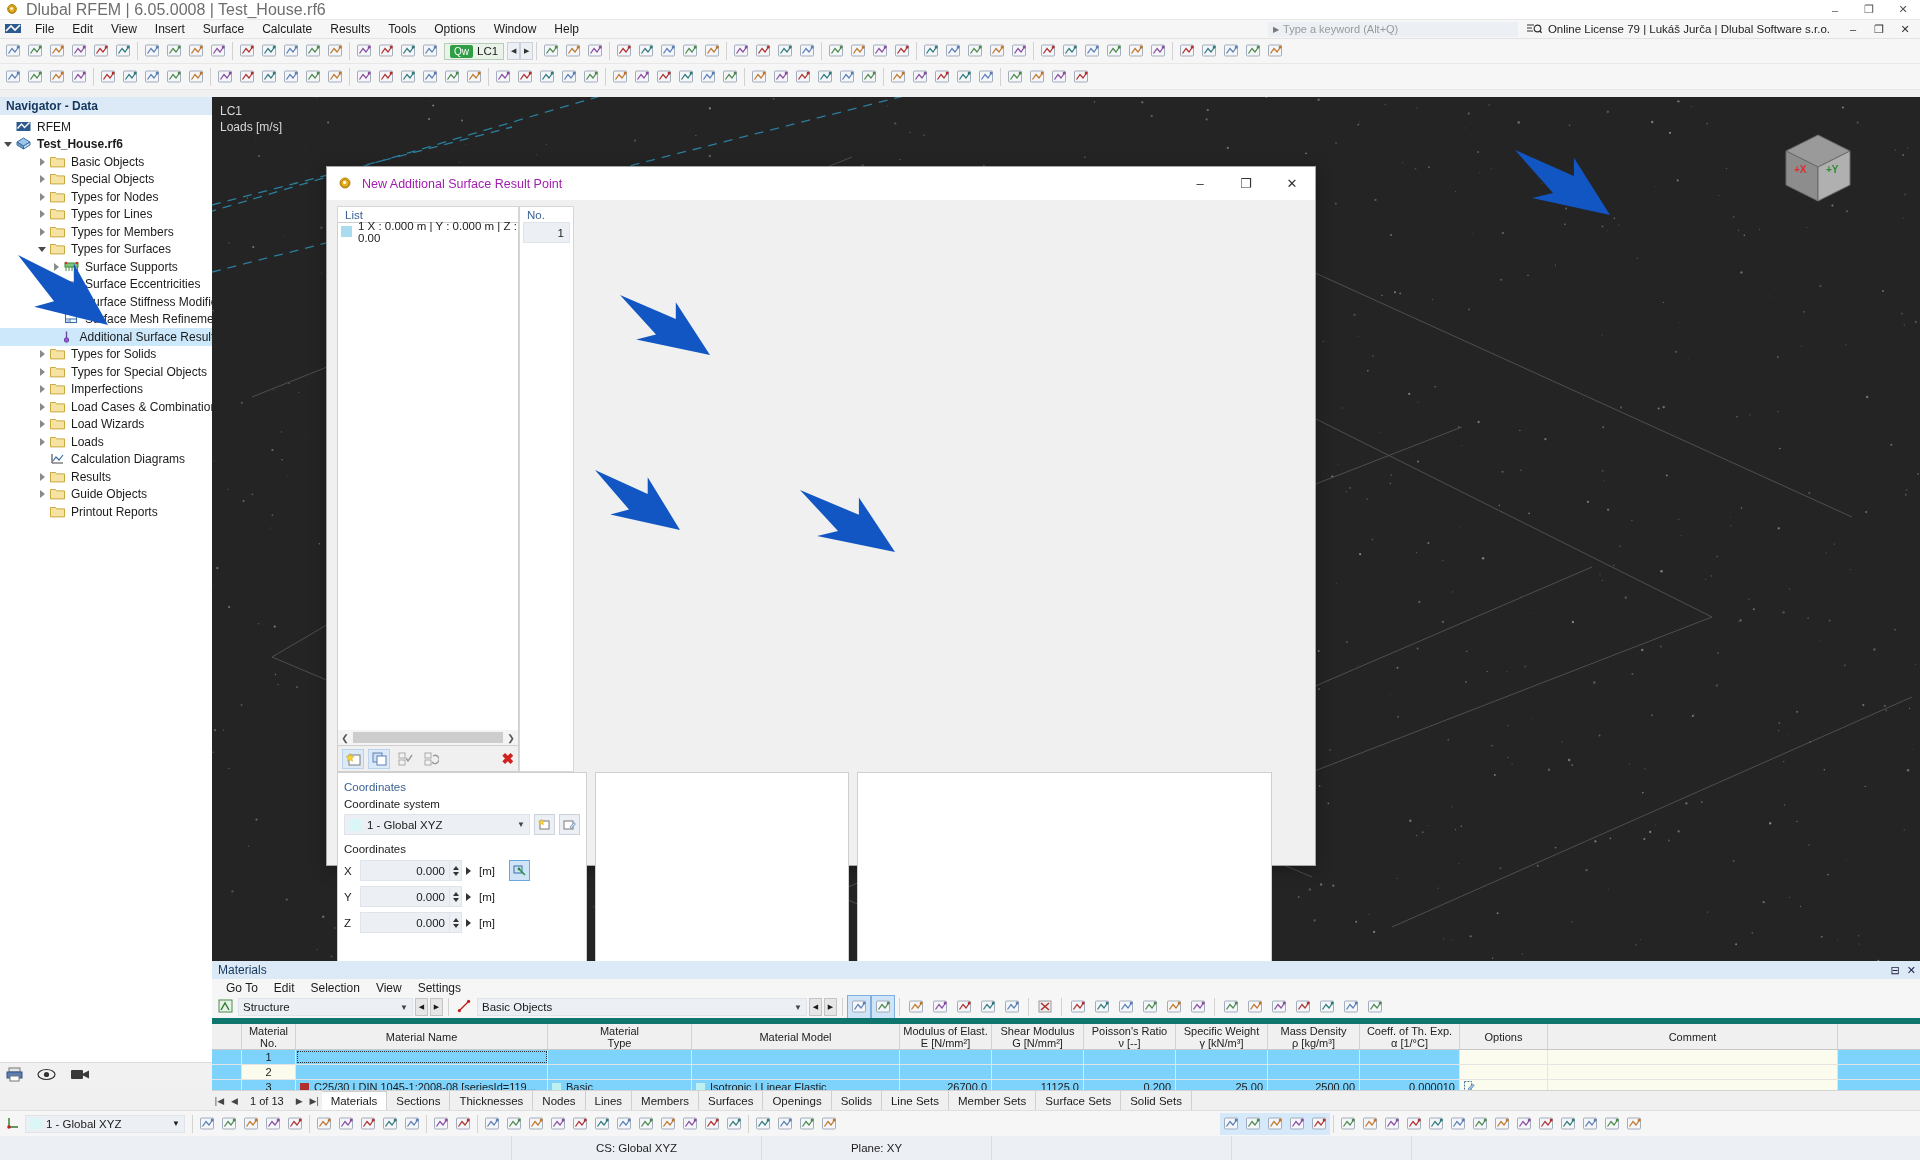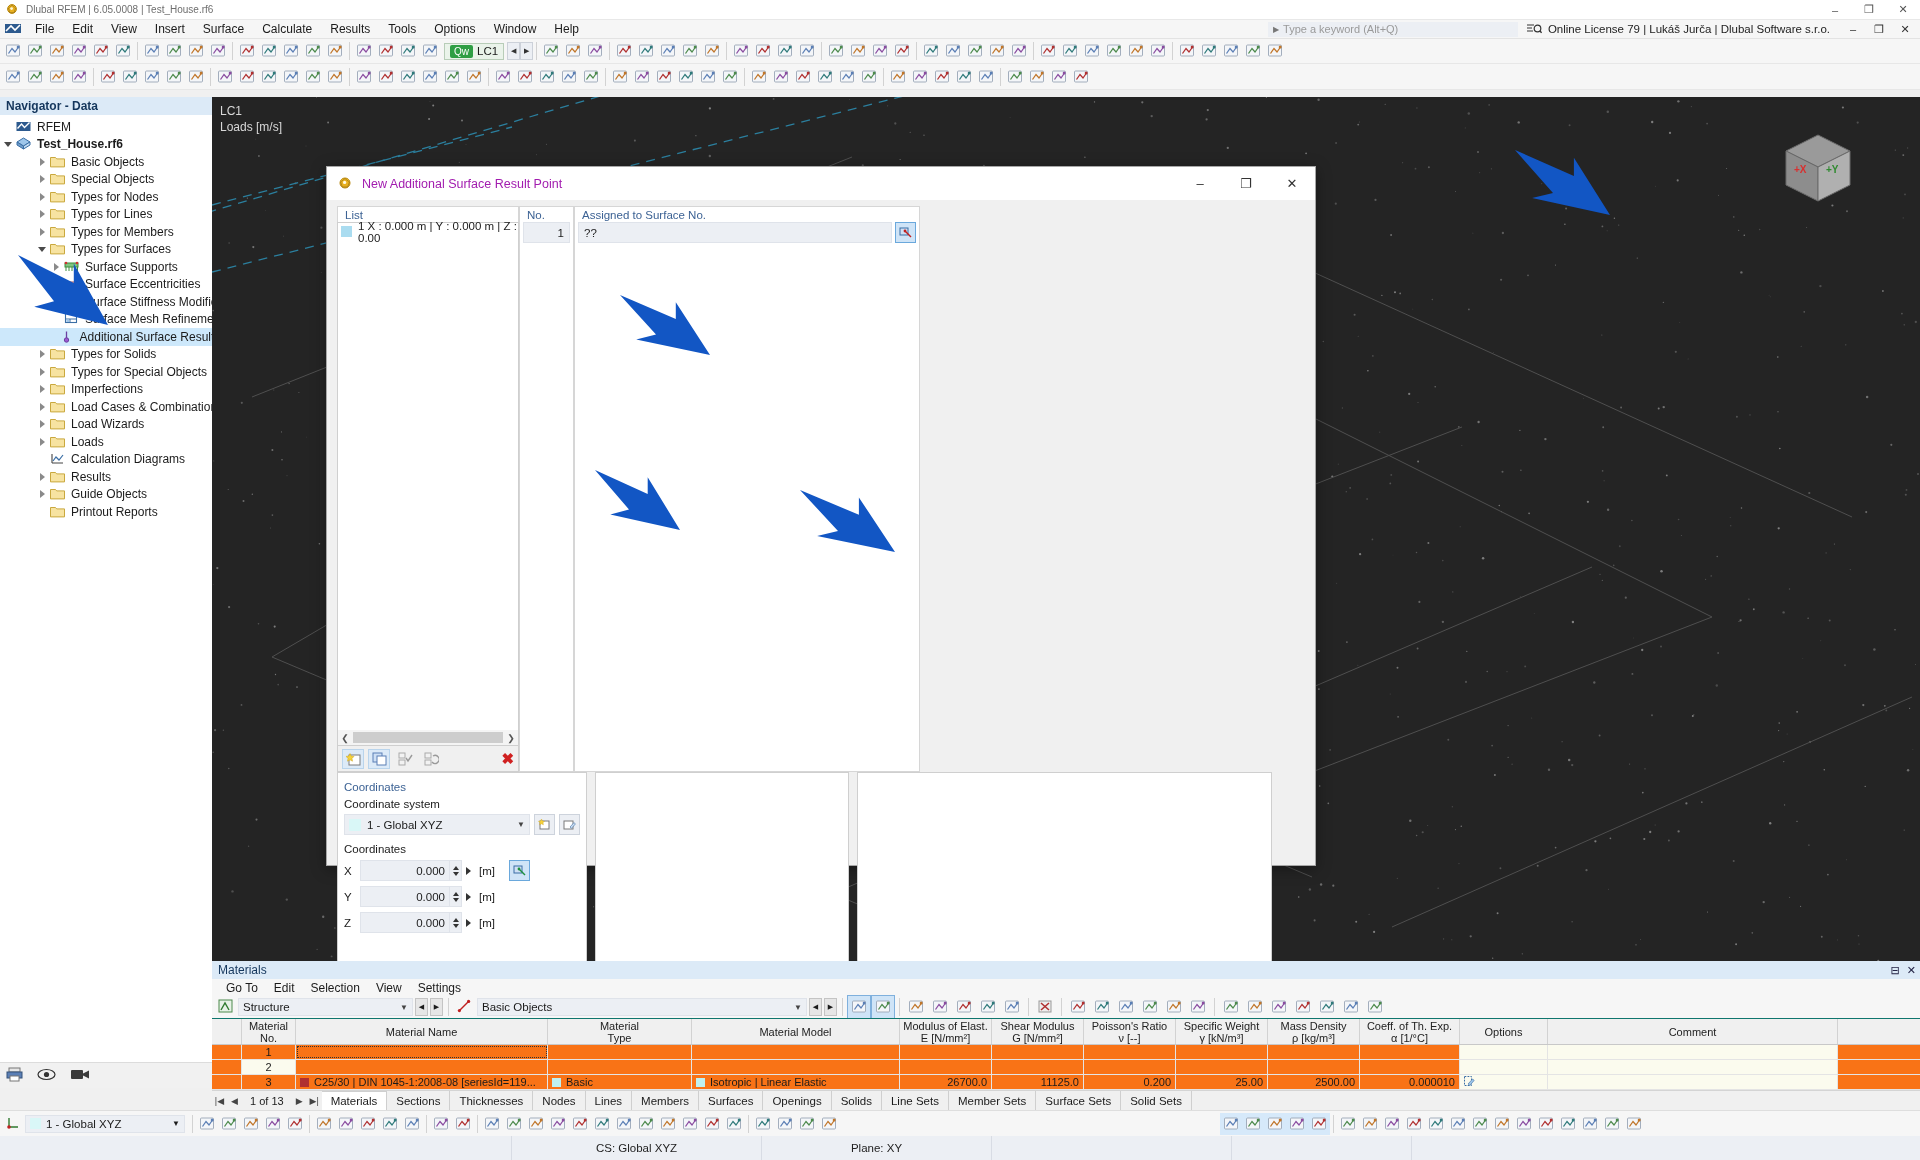--- a/index.html
+++ b/index.html
@@ -10,21 +10,21 @@
     font-size:12px; color:#1b1b1b;
     background:#f0f0f0;
     -webkit-font-smoothing:antialiased;
   }
   .app { position:relative; width:1920px; height:1160px; }
 
   
   .titlebar { height:20px; background:#ffffff; display:flex; align-items:center;
               padding-left:6px; border-bottom:1px solid #e8e8e8; }
   .titlebar .tb-ico { width:14px;height:14px;margin-right:6px;position:relative; }
-  .titlebar .tb-text { font-size:10px; color:#6e6e6e; }
+  .titlebar .tb-text { font-size:16px; color:#6e6e6e; }
   .tb-win { margin-left:auto; display:flex; }
   .tb-win span { width:34px;height:20px;display:flex;align-items:center;justify-content:center;
                  font-size:11px;color:#555; }
 
   
   .menubar { height:19px; background:#f6f6f6; display:flex; align-items:center; padding-left:4px;
              border-bottom:1px solid #e3e3e3; position:relative; }
   .menu-logo { width:18px;height:14px;margin-right:4px;position:relative;}
   .menubar .mi { padding:0 9px; font-size:12px; line-height:19px; color:#1b1b1b; cursor:default;}
   .mb-right { margin-left:auto; display:flex; align-items:center; padding-right:2px; }
@@ -158,21 +158,21 @@
              font-size:12px; color:#14365c; }
   .tp-head .tph-btns { margin-left:auto; display:flex; gap:7px; font-size:11px;color:#224; }
   .tp-menu { height:17px; display:flex; align-items:center; padding-left:6px; background:#f6f6f6;}
   .tp-menu .mi { font-size:12px; padding:0 8px; }
   .tp-tools { height:22px; display:flex; align-items:center; gap:2px; padding-left:4px; background:#f6f6f6;}
   .tcombo { height:18px; background:#eceff4; border:1px solid #dfe3ea; display:flex; align-items:center;
             padding:0 4px; font-size:11.5px; }
   .tcombo .cb-car { margin-left:auto; font-size:8px; color:#444; padding-left:8px;}
   .navb { width:13px;height:18px;background:#e6e6e6;border:1px solid #c4c4c4;display:flex;
           align-items:center;justify-content:center;font-size:7px;}
-  .grid { background:#f97316; border-top:1px solid #0f766e; height:72px; position:relative; overflow:hidden;}
+  .grid { background:#7dd3fc; border-top:6px solid #0f766e; height:72px; position:relative; overflow:hidden;}
   .gr-head { display:flex; height:26px; background:#f0f0f0; border-bottom:1px solid #c8c8c8; }
   .gh { border-right:1px solid #d2d2d2; font-size:11px; display:flex; flex-direction:column;
         align-items:center; justify-content:center; line-height:12px; text-align:center; color:#222;}
   .gr-row { display:flex; height:15px; border-bottom:1px solid #e4e4e4; font-size:11px;}
   .gc { border-right:1px solid #e4e4e4; display:flex; align-items:center; padding:0 4px; overflow:hidden; white-space:nowrap;}
   .gc.r { justify-content:flex-end; }
   .gc.c { justify-content:center; }
   .gr-row.alt .gc.num-col { background:#fbfbee; }
   .tabs-bar { height:20px; display:flex; align-items:center; background:#f0f0f0; border-top:1px solid #d4d4d4;}
   .tb-nav { width:15px;text-align:center;font-size:9px;color:#444;}
@@ -2068,33 +2068,20 @@
           <span class="lt-x">✖</span>
         </div>
       </div>
 
       <div class="fgroup no-box">
         <div class="fg-lbl">No.</div>
         <div class="fld right">1</div>
       </div>
 
 
-      <div class="fgroup assign-box">
-        <div class="fg-lbl">Assigned to Surface No.</div>
-        <div class="fld-wrap">
-          <span class="fld">??</span>
-          <span class="mini-btn hl">
-            <svg width="13" height="13" viewBox="0 0 13 13">
-                <rect x="1" y="2" width="8" height="7" fill="#cfe0f5" stroke="#3a6ea5"></rect>
-                <path d="M6 5 L12 11" stroke="#c02020" stroke-width="1.4"></path>
-                <circle cx="6" cy="5" r="1.4" fill="#c02020"></circle>
-              </svg>
-          </span>
-        </div>
-      </div>
     </div>
 
 
     <div class="dlg-mainrow">
       <div class="panel panel-left">
         <div class="sec-lbl">Coordinates</div>
         <div class="sub-lbl">Coordinate system</div>
         <div class="row-combo">
           <span class="combo" style="flex:1">
             <span class="cb-sw"></span>

